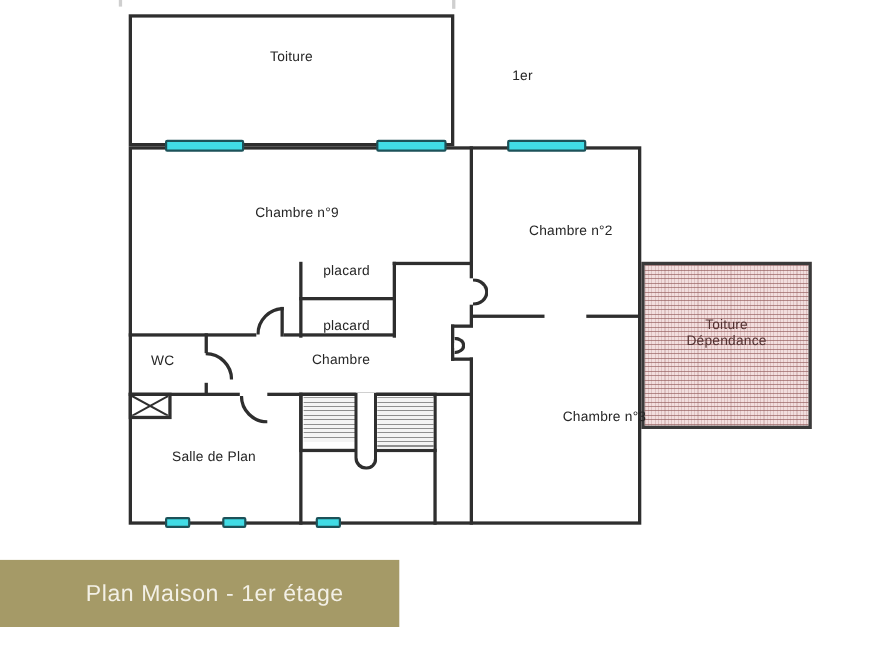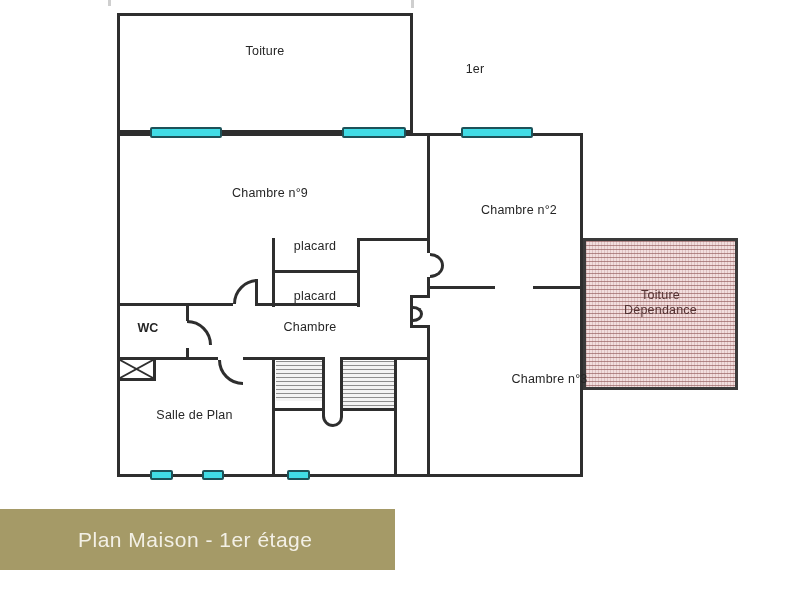--- a/index.html
+++ b/index.html
@@ -22,21 +22,21 @@
   .dep{position:absolute;box-sizing:border-box;border:3px solid #3a3a3a;
        background-color:#f2dede;
        background-image:repeating-linear-gradient(180deg,rgba(146,90,90,.65) 0 1px,transparent 1px 4px),
                         repeating-linear-gradient(90deg,rgba(146,90,90,.22) 0 1px,transparent 1px 3px);
        z-index:1;}
   .dep-lbl{color:#533232;font-size:12.5px;line-height:15px;}
   .tick{position:absolute;background:#cfcfcf;z-index:0;}
   .xbox{z-index:2;}
   .xbox svg{display:block;width:100%;height:100%;}
   
-  .caption{position:absolute;left:0;top:509px;width:395px;height:61px;background:#a59a67;
+  .caption{position:absolute;left:0;top:509px;width:363px;height:61px;background:#a59a67;
            display:flex;align-items:center;z-index:5;}
   .caption span{padding-left:78px;font-size:21px;letter-spacing:.5px;color:#f3f0e6;font-weight:400;}
 </style>
 </head>
 <body>
 
 <div class="stage">
 
   <div class="tick" style="left:108px;top:0;width:3px;height:6px;"></div>
   <div class="tick" style="left:411px;top:0;width:3px;height:8px;"></div>
@@ -101,21 +101,21 @@
 
   <div class="lbl" style="left:117px;top:44px;width:296px;">
     <div>Toiture</div>
   </div>
   <div class="lbl" style="left:445px;top:62px;width:60px;">1er</div>
   <div class="lbl" style="left:120px;top:186px;width:300px;">Chambre n°9</div>
   <div class="lbl" style="left:430px;top:203px;width:178px;">Chambre n°2</div>
   <div class="lbl" style="left:428px;top:372px;width:155px;margin-left:44px;">Chambre n°3</div>
   <div class="lbl" style="left:272px;top:239px;width:86px;">placard</div>
   <div class="lbl" style="left:272px;top:289px;width:86px;">placard</div>
-  <div class="lbl" style="left:120px;top:321px;width:56px;font-weight:bold;">WC</div>
+  <div class="lbl" style="left:120px;top:321px;width:56px;">WC</div>
   <div class="lbl" style="left:262px;top:320px;width:96px;">Chambre</div>
   <div class="lbl" style="left:117px;top:408px;width:155px;">Salle de Plan</div>
   <div class="lbl dep-lbl" style="left:585px;top:288px;width:151px;">
     <div>Toiture</div>
     <div>Dépendance</div>
   </div>
 
   <div class="caption">
     <span>Plan Maison - 1er étage</span>
   </div>

